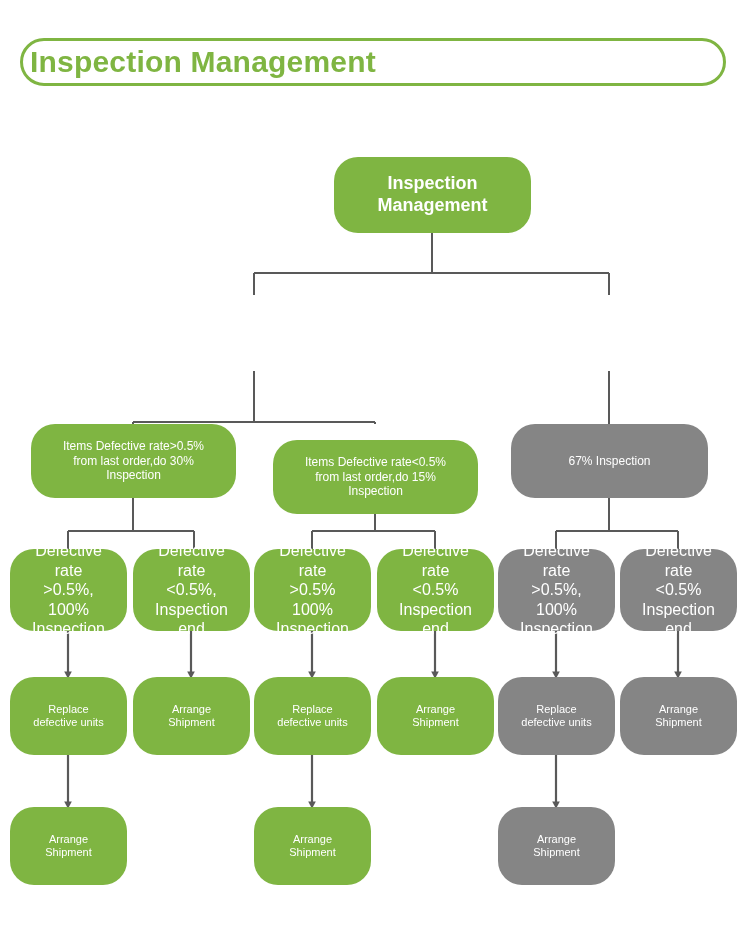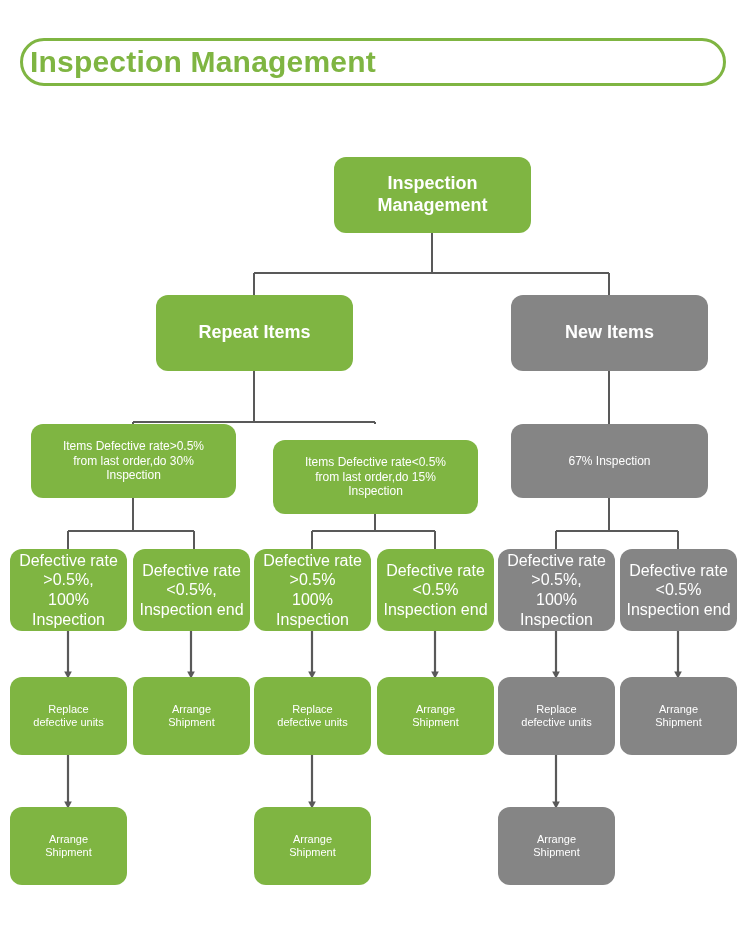--- a/index.html
+++ b/index.html
@@ -53,27 +53,27 @@
     top: 0;
     width: 750px;
     height: 933px;
     pointer-events: none;
   }
 
   
   .node {
     position: absolute;
     box-sizing: border-box;
-    border-radius: 12px;
+    border-radius: 24px;
     display: flex;
     align-items: center;
     justify-content: center;
     text-align: center;
     color: #ffffff;
-    padding: 2px 0;
+    padding: 2px 16px;
     white-space: pre-line;
     line-height: 1.22;
   }
   .node.green { background: #7fb542; }
   .node.gray  { background: #858585; }
   .node.bold  { font-weight: bold; }
   .node.f18 { font-size: 18px; }
   .node.f15 { font-size: 11px; }
   .node.f14 { font-size: 12px; }
   .node.f13 { font-size: 16px; }
@@ -133,22 +133,20 @@
 
       <path d="M68,755  L68,805" marker-end="url(#arrowhead)"></path>
       <path d="M312,755 L312,805" marker-end="url(#arrowhead)"></path>
       <path d="M556,755 L556,805" marker-end="url(#arrowhead)"></path>
     </g>
   </svg>
 
   <div class="node green bold f18" style="left:334px; top:157px; width:197px; height:76px;">Inspection
 Management</div>
 
-  <div class="node green bold f18" style="left:156px; top:295px; width:197px; height:76px;">Repeat Items</div>
-  <div class="node gray bold f18" style="left:511px; top:295px; width:197px; height:76px;">New Items</div>
 
   <div class="node green f14" style="left:31px; top:424px; width:205px; height:74px;">Items Defective rate&gt;0.5%
 from last order,do 30%
 Inspection</div>
   <div class="node green f14" style="left:273px; top:440px; width:205px; height:74px;">Items Defective rate&lt;0.5%
 from last order,do 15%
 Inspection</div>
   <div class="node gray f14" style="left:511px; top:424px; width:197px; height:74px;">67% Inspection</div>
 
   <div class="node green f13" style="left:10px; top:549px; width:117px; height:82px;">Defective rate

